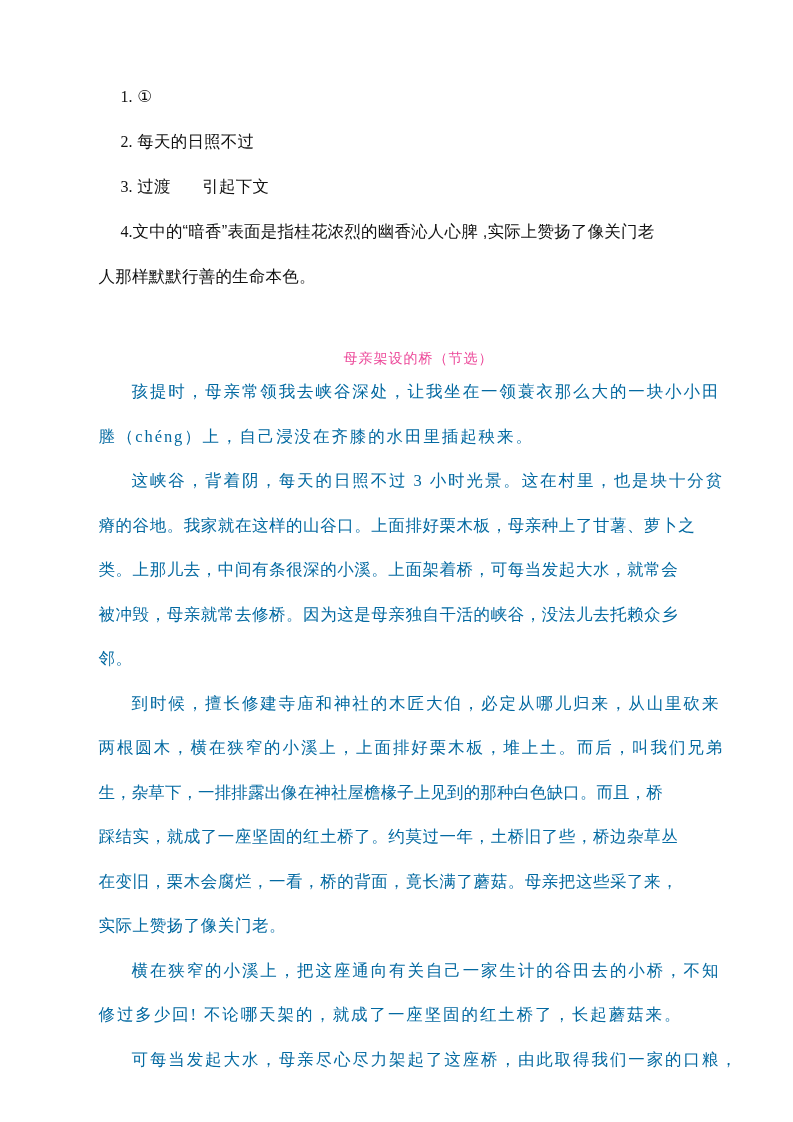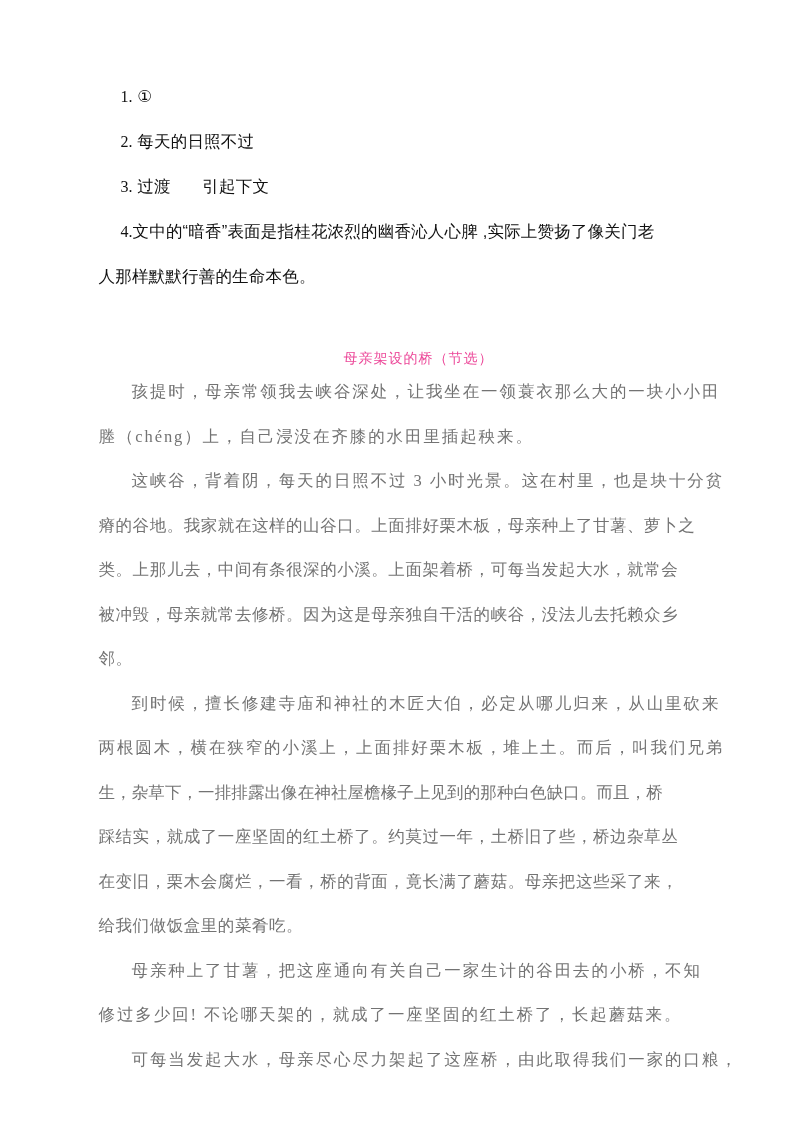--- a/index.html
+++ b/index.html
@@ -63,21 +63,21 @@
     padding-top: 52px;
     padding-bottom: 2px;
     letter-spacing: 1px;
     color: #ec4899;
   }
 
   
   .body-text {
     font-family: "Liberation Serif", "DejaVu Serif", serif;
     font-size: 16.5px;
-    color: #737373;
+    color: #0369a1;
     letter-spacing: 0.6px;
   }
   .para {
     margin: 0;
     padding: 0;
   }
   .line {
     line-height: 44.5px;
     height: 44.5px;
     white-space: nowrap;
@@ -139,25 +139,25 @@
         <div class="line">被冲毁，母亲就常去修桥。因为这是母亲独自干活的峡谷，没法儿去托赖众乡</div>
         <div class="line">邻。</div>
       </div>
 
       <div class="para">
         <div class="line indent loose">到时候，擅长修建寺庙和神社的木匠大伯，必定从哪儿归来，从山里砍来</div>
         <div class="line loose">两根圆木，横在狭窄的小溪上，上面排好栗木板，堆上土。而后，叫我们兄弟</div>
         <div class="line tight">生，杂草下，一排排露出像在神社屋檐椽子上见到的那种白色缺口。而且，桥</div>
         <div class="line">踩结实，就成了一座坚固的红土桥了。约莫过一年，土桥旧了些，桥边杂草丛</div>
         <div class="line">在变旧，栗木会腐烂，一看，桥的背面，竟长满了蘑菇。母亲把这些采了来，</div>
-        <div class="line">给我们做饭盒里的菜肴吃。</div>
+        <div class="line">实际上赞扬了像关门老。</div>
       </div>
 
       <div class="para">
-        <div class="line indent loose">母亲种上了甘薯，把这座通向有关自己一家生计的谷田去的小桥，不知</div>
+        <div class="line indent loose">横在狭窄的小溪上，把这座通向有关自己一家生计的谷田去的小桥，不知</div>
         <div class="line loose">修过多少回! 不论哪天架的，就成了一座坚固的红土桥了，长起蘑菇来。</div>
       </div>
 
       <div class="para">
         <div class="line indent loose">可每当发起大水，母亲尽心尽力架起了这座桥，由此取得我们一家的口粮，</div>
       </div>
 
     </div>
 
   </div>

